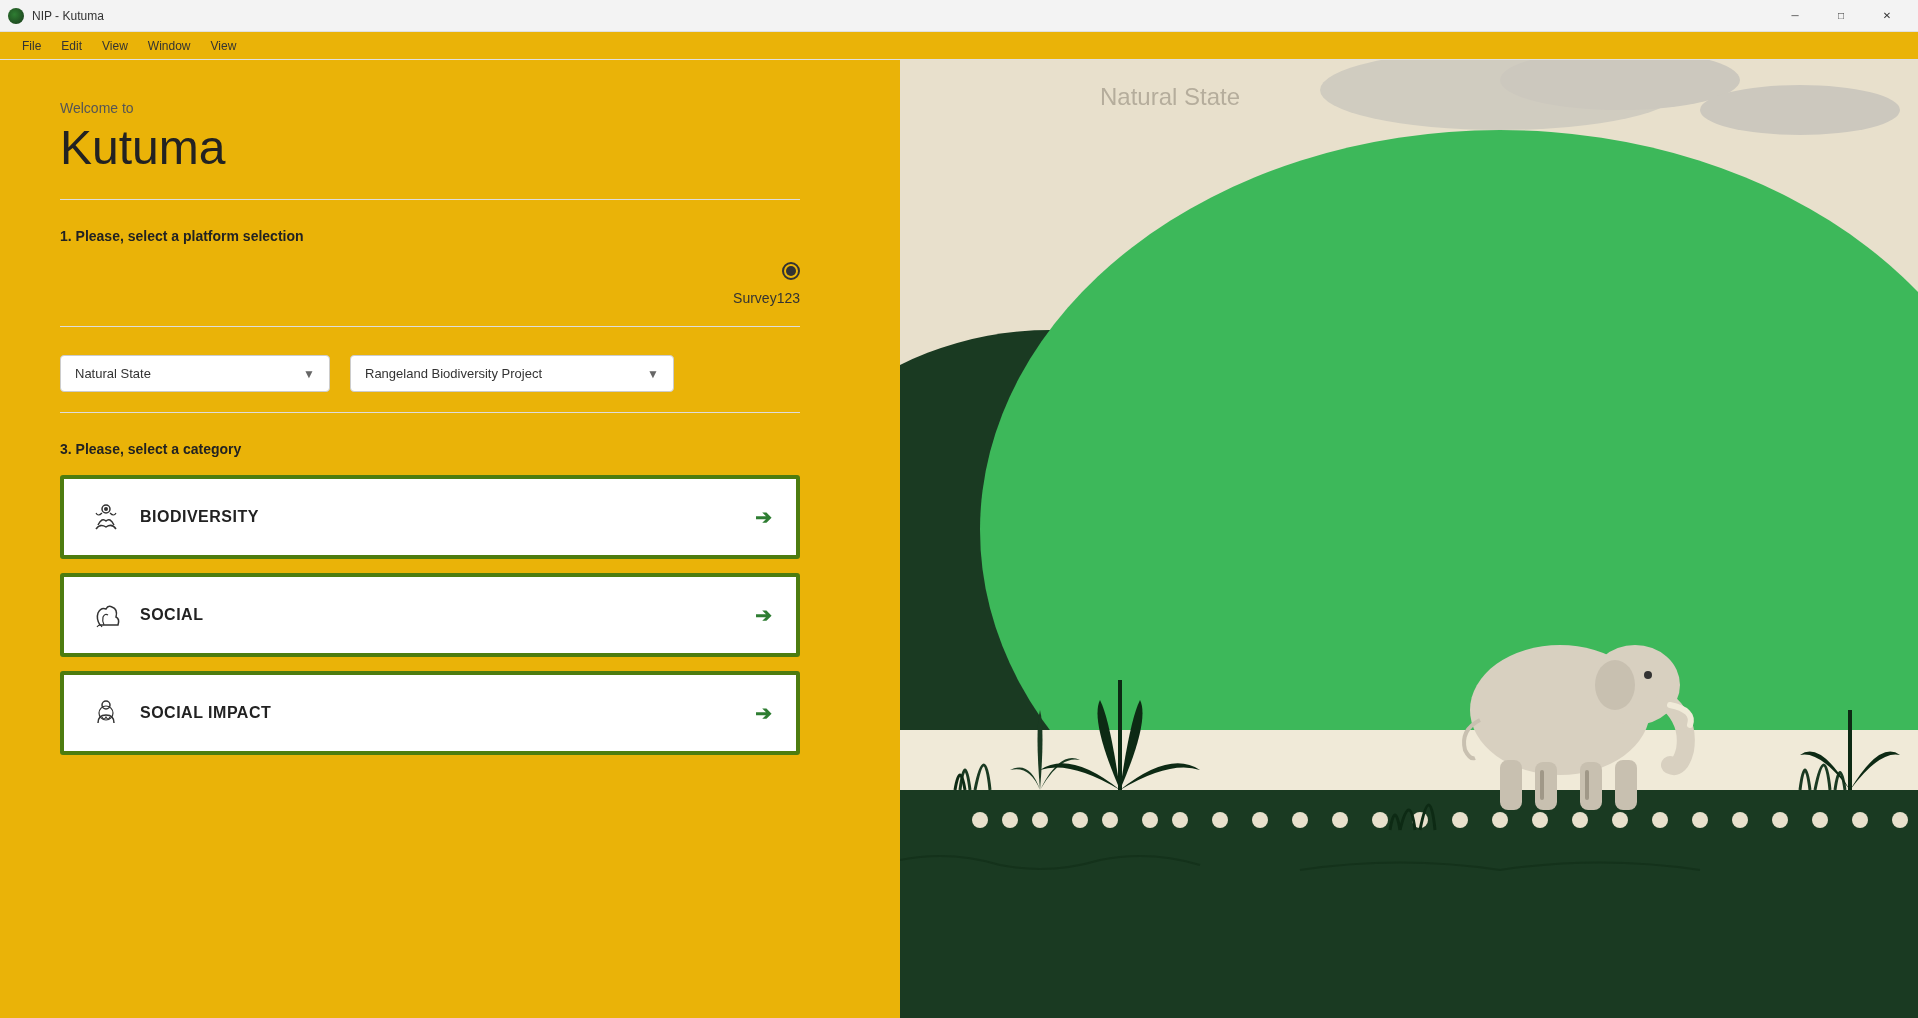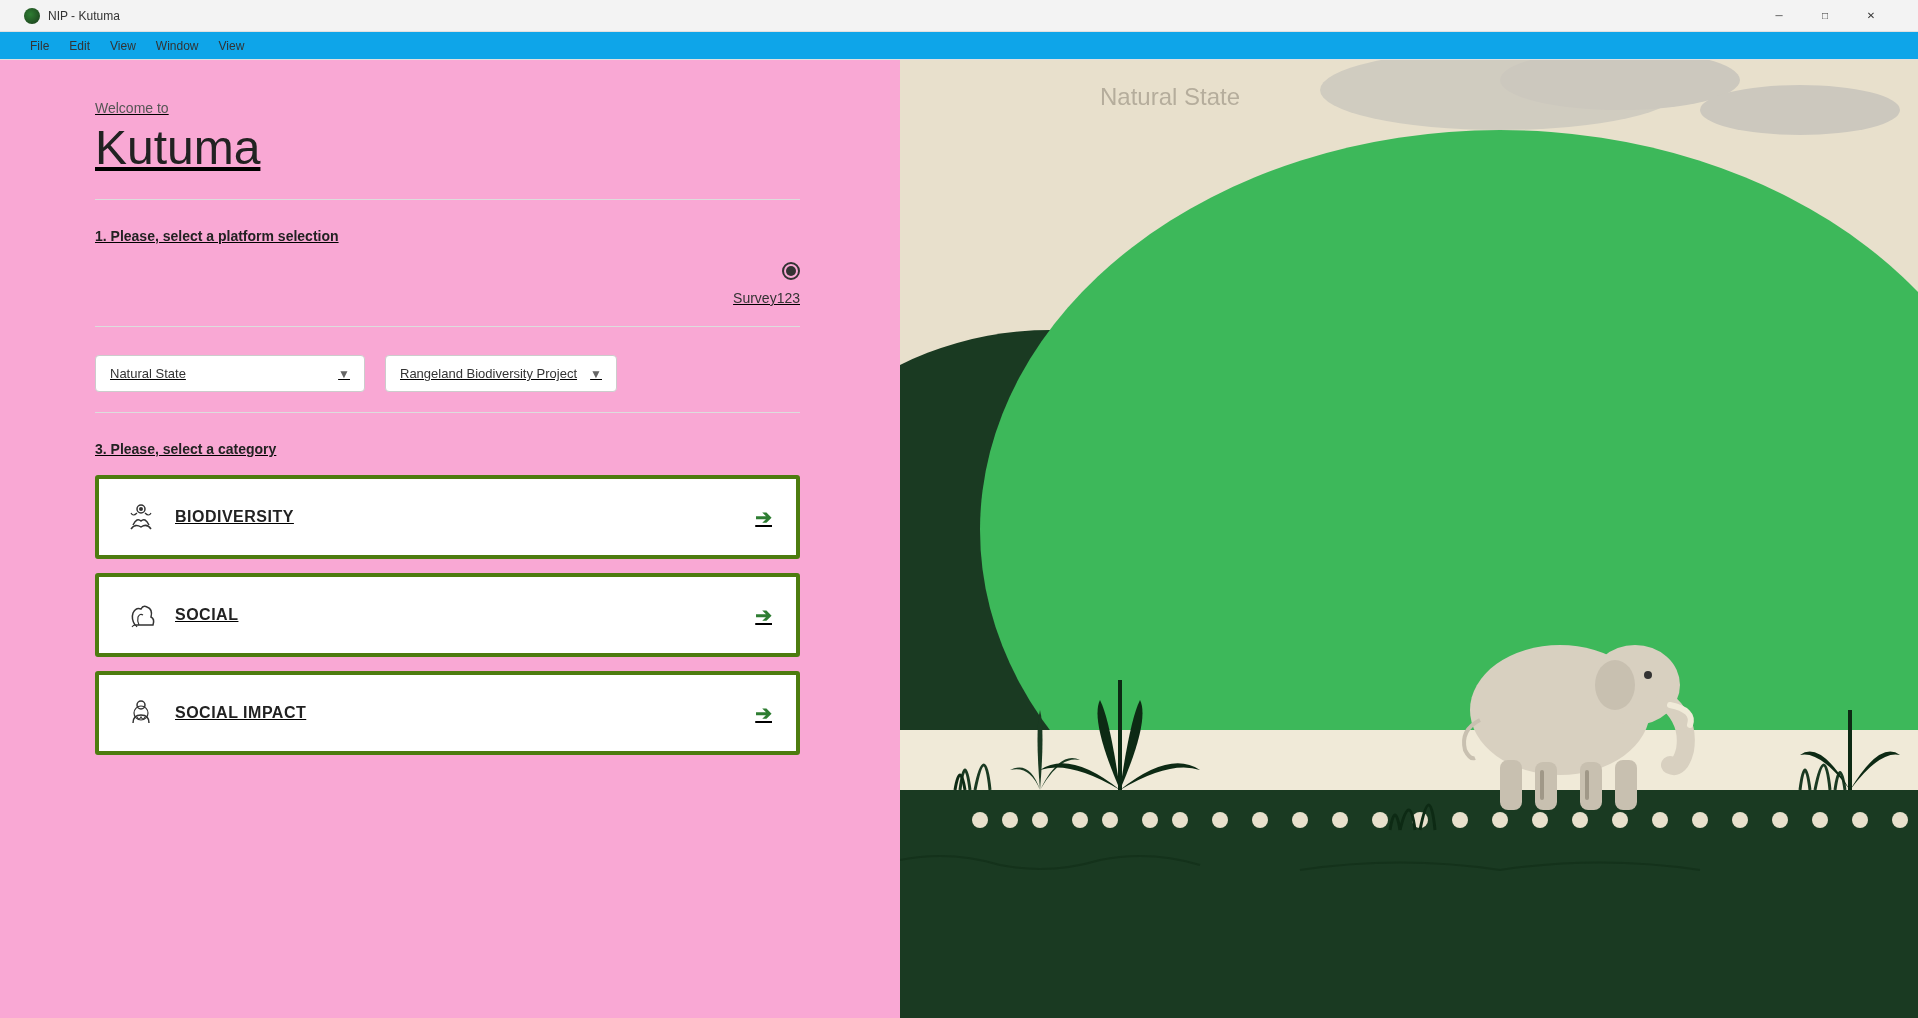--- a/index.html
+++ b/index.html
@@ -4,21 +4,21 @@
   <style>
     * { margin: 0; padding: 0; box-sizing: border-box; }
     body { font-family: 'Segoe UI', Arial, sans-serif; background: #f3f3f3; width: 1918px; height: 1018px; overflow: hidden; display: flex; flex-direction: column; }
 
     
     .titlebar {
       background: #f3f3f3;
       height: 32px;
       display: flex;
       align-items: center;
-      padding: 0 24px;
+      padding: 0 8px;
       border-bottom: 1px solid #e0e0e0;
       flex-shrink: 0;
     }
     .titlebar-icon {
       width: 16px; height: 16px;
       background: radial-gradient(circle at 40% 40%, #2e7d32, #1a3a1a);
       border-radius: 50%;
       margin-right: 8px;
     }
     .titlebar-title {
@@ -35,25 +35,25 @@
       display: flex; align-items: center; justify-content: center;
       font-size: 10px;
       color: #333;
       cursor: pointer;
       border: none;
       background: transparent;
     }
 
     
     .menubar {
-      background: #0ea5e9;
+      background: #eab308;
       height: 28px;
       display: flex;
       align-items: center;
-      padding: 0 20px;
+      padding: 0 12px;
       border-bottom: 1px solid #e0e0e0;
       flex-shrink: 0;
     }
     .menubar-item {
       padding: 4px 10px;
       font-size: 12px;
       color: #333;
       cursor: pointer;
       border-radius: 3px;
     }
@@ -61,24 +61,23 @@
     
     .main-container {
       display: flex;
       flex: 1;
       overflow: hidden;
     }
 
     
     .left-panel {
       flex: 0 0 900px;
-      background: #f9a8d4;
-      padding: 40px 100px 40px 95px;
+      background: #eab308;
+      padding: 40px 100px 40px 60px;
       overflow-y: auto;
-      text-decoration: underline;
     }
 
     .welcome-label {
       font-size: 14px;
       color: #555;
       margin-bottom: 4px;
     }
     .app-title {
       font-size: 48px;
       font-weight: 300;
@@ -138,21 +137,21 @@
       justify-content: space-between;
       border: 1px solid #ccc;
       border-radius: 4px;
       padding: 10px 14px;
       font-size: 13px;
       color: #333;
       cursor: pointer;
       background: #fff;
     }
     .dropdown.org { width: 270px; }
-    .dropdown.project { width: 232px; }
+    .dropdown.project { width: 324px; }
     .dropdown-chevron {
       font-size: 12px;
       color: #666;
       margin-left: 8px;
     }
 
     
     .category-card {
       border: 4px solid #4d7c0f;
       border-radius: 3px;

